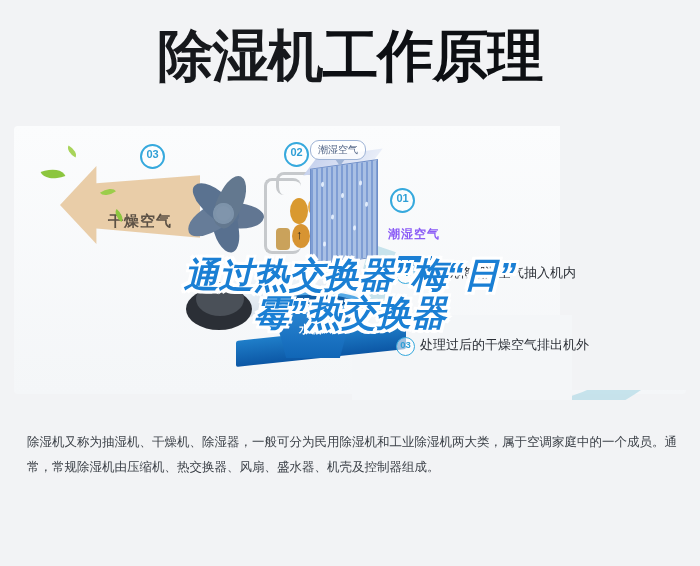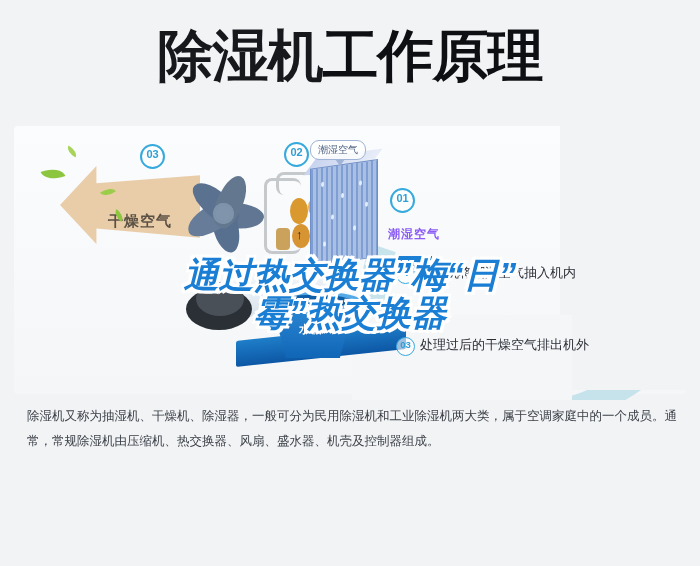--- a/index.html
+++ b/index.html
@@ -219,21 +219,21 @@
     -webkit-text-stroke:4px #ffffff;
     paint-order:stroke fill;
     text-shadow:
        2px 0 0 #fff,-2px 0 0 #fff,0 2px 0 #fff,0 -2px 0 #fff,
        2px 2px 0 #fff,-2px 2px 0 #fff,2px -2px 0 #fff,-2px -2px 0 #fff,
        3px 3px 0 #fff,-3px 3px 0 #fff,3px -3px 0 #fff,-3px -3px 0 #fff;
   }
 
   
   .copy{
-    position:absolute;left:27px;top:404px;width:650px;
+    position:absolute;left:27px;top:430px;width:650px;
     font-size:12.5px;color:#3c4148;line-height:2.0;
   }
   .copy p{margin:0 0 14px 0;}
 </style>
 </head>
 <body>
 
 <div class="page">
 
   <div class="title-wrap">

